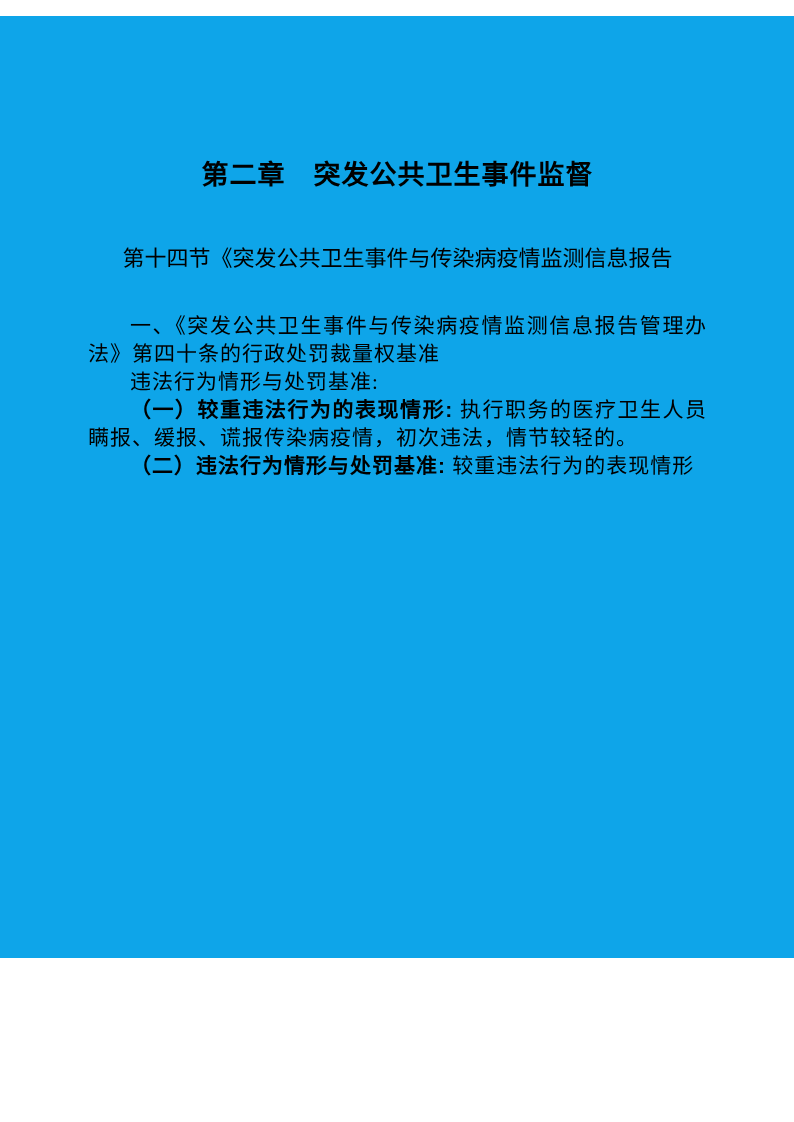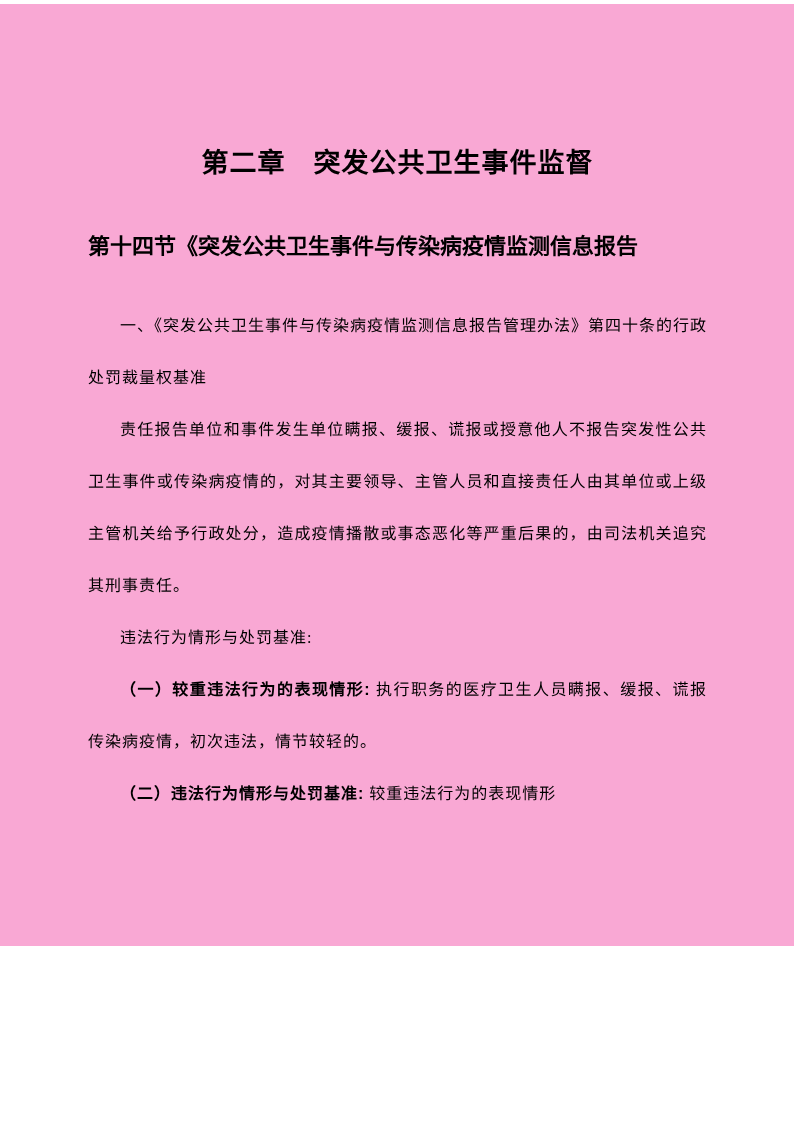--- a/index.html
+++ b/index.html
@@ -4,51 +4,52 @@
 <style>
   html, body {
     margin: 0;
     padding: 0;
     background: #ffffff;
   }
   .page {
     position: relative;
     width: 794px;
     height: 942px;
-    margin: 4px auto;
-    background: #f9a8d4;
+    margin: 16px auto;
+    background: #0ea5e9;
     color: #111111;
     overflow: hidden;
     font-family: "Liberation Serif", "DejaVu Serif", serif;
   }
   .content {
     padding: 142px 87px 0 88px;
   }
   .chapter-title {
     margin: 0;
     text-align: center;
     font-family: "Liberation Sans", "DejaVu Sans", sans-serif;
     font-weight: bold;
     font-size: 27px;
     line-height: 34px;
     color: #000000;
     letter-spacing: 1px;
   }
   .section-title {
     margin: 46px 0 0 0;
+    text-align: center;
     font-family: "Liberation Sans", "DejaVu Sans", sans-serif;
-    font-weight: bold;
+    font-weight: normal;
     font-size: 22px;
     line-height: 42px;
     color: #000000;
   }
   .body-text {
     margin-top: 32px;
-    font-size: 16px;
-    line-height: 52px;
+    font-size: 21px;
+    line-height: 28px;
     letter-spacing: 1px;
     color: #000000;
   }
   .para {
     margin: 0;
     text-indent: 2em;
     text-align: justify;
   }
   .para .lead {
     font-weight: bold;
@@ -75,21 +76,20 @@
 
     <h2 class="section-title">
       <span>第十四节《突发公共卫生事件与传染病疫情监测信息报告</span><br>
     </h2>
 
     <div class="body-text">
 
       <p class="para"><span class="lead"></span><span>一、《突发公共卫生事件与传染病疫情监测信息报告管理办法》第四十条的行政处罚裁量权基准</span></p>
 
 
-      <p class="para"><span class="lead"></span><span>责任报告单位和事件发生单位瞒报、缓报、谎报或授意他人不报告突发性公共卫生事件或传染病疫情的，对其主要领导、主管人员和直接责任人由其单位或上级主管机关给予行政处分，造成疫情播散或事态恶化等严重后果的，由司法机关追究其刑事责任。</span></p>
 
       <p class="para"><span class="lead"></span><span>违法行为情形与处罚基准:</span></p>
 
       <p class="para"><span class="lead">（一）较重违法行为的表现情形:</span><span> 执行职务的医疗卫生人员瞒报、缓报、谎报传染病疫情，初次违法，情节较轻的。</span></p>
 
 
       <p class="para"><span class="lead">（二）违法行为情形与处罚基准:</span><span> 较重违法行为的表现情形</span></p>
 
     </div>
   </div>

